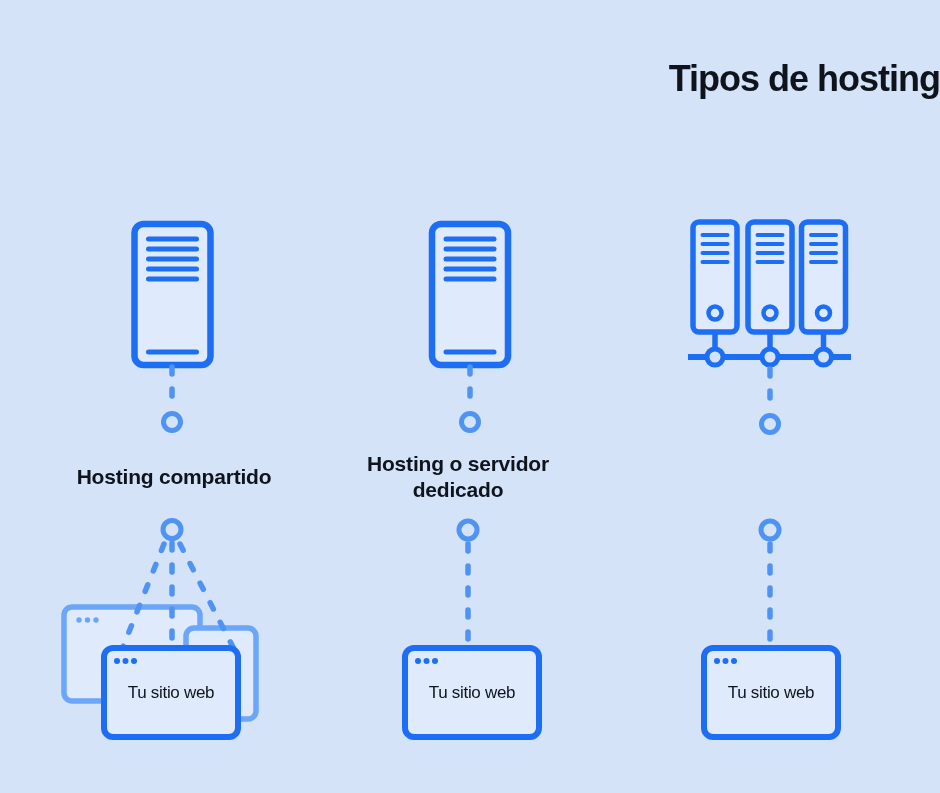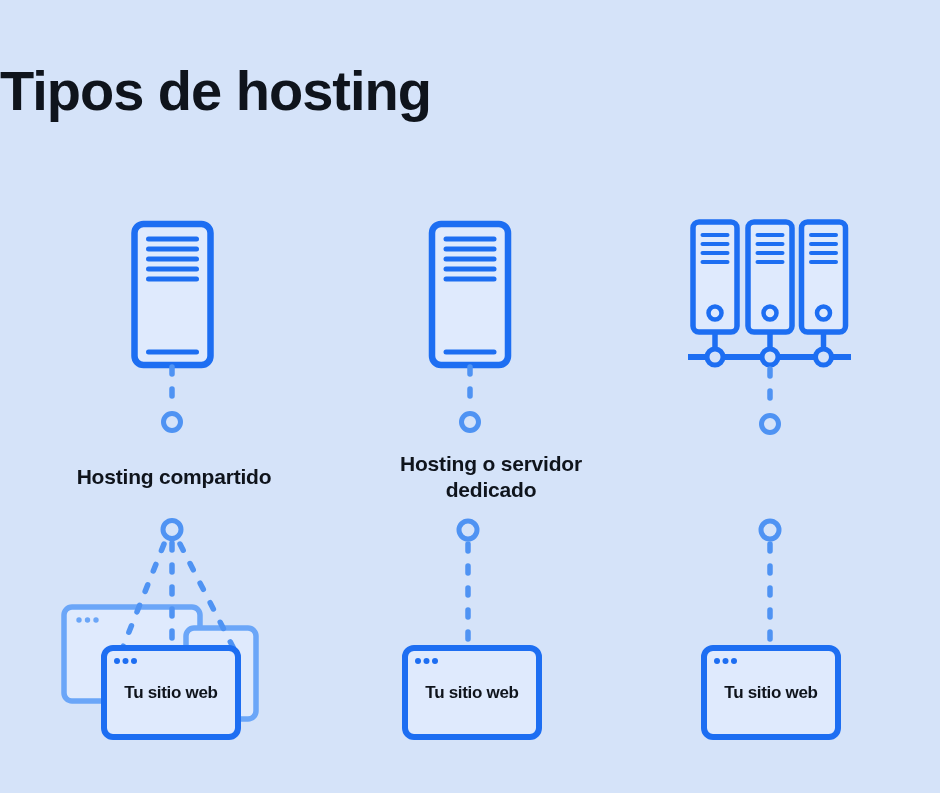--- a/index.html
+++ b/index.html
@@ -5,38 +5,38 @@
   html,body{margin:0;padding:0;}
   .canvas{
     position:relative;
     width:940px;height:793px;
     background:var(--background,#d5e3f9);
     font-family:"Liberation Sans",sans-serif;
     overflow:hidden;
   }
   .title{
     position:absolute;left:0;right:0;top:58px;
-    text-align:left;
-    font-size:56px;font-weight:bold;letter-spacing:-1px;
+    text-align:right;
+    font-size:36px;font-weight:bold;letter-spacing:-1px;
     color:var(--text,#0f141c);
   }
   .col-label{
     position:absolute;top:448px;height:58px;
     display:flex;align-items:center;justify-content:center;
     text-align:center;
     font-size:21px;font-weight:bold;line-height:26px;letter-spacing:-0.2px;
     color:var(--text,#0f141c);
   }
   #label-1{left:44px;width:260px;}
-  #label-2{left:376px;width:230px;}
+  #label-2{left:343px;width:230px;}
   #label-3{left:661px;width:220px;}
   .site-label{
     position:absolute;width:134px;height:85px;
     display:flex;align-items:center;justify-content:center;
-    font-size:17px;font-weight:bold;letter-spacing:-0.3px;
+    font-size:17px;font-weight:normal;letter-spacing:-0.3px;
     color:var(--text,#0f141c);
   }
   #site-1{left:104px;top:650px;}
   #site-2{left:405px;top:650px;}
   #site-3{left:704px;top:650px;}
   svg{position:absolute;left:0;top:0;}
   .s-dark{stroke:var(--primary-blue,#1d6ef2);}
   .s-light{stroke:var(--light-blue,#4f93f3);}
   .s-soft{stroke:var(--soft-blue,#6ba6f8);}
   .f-none{fill:none;}

